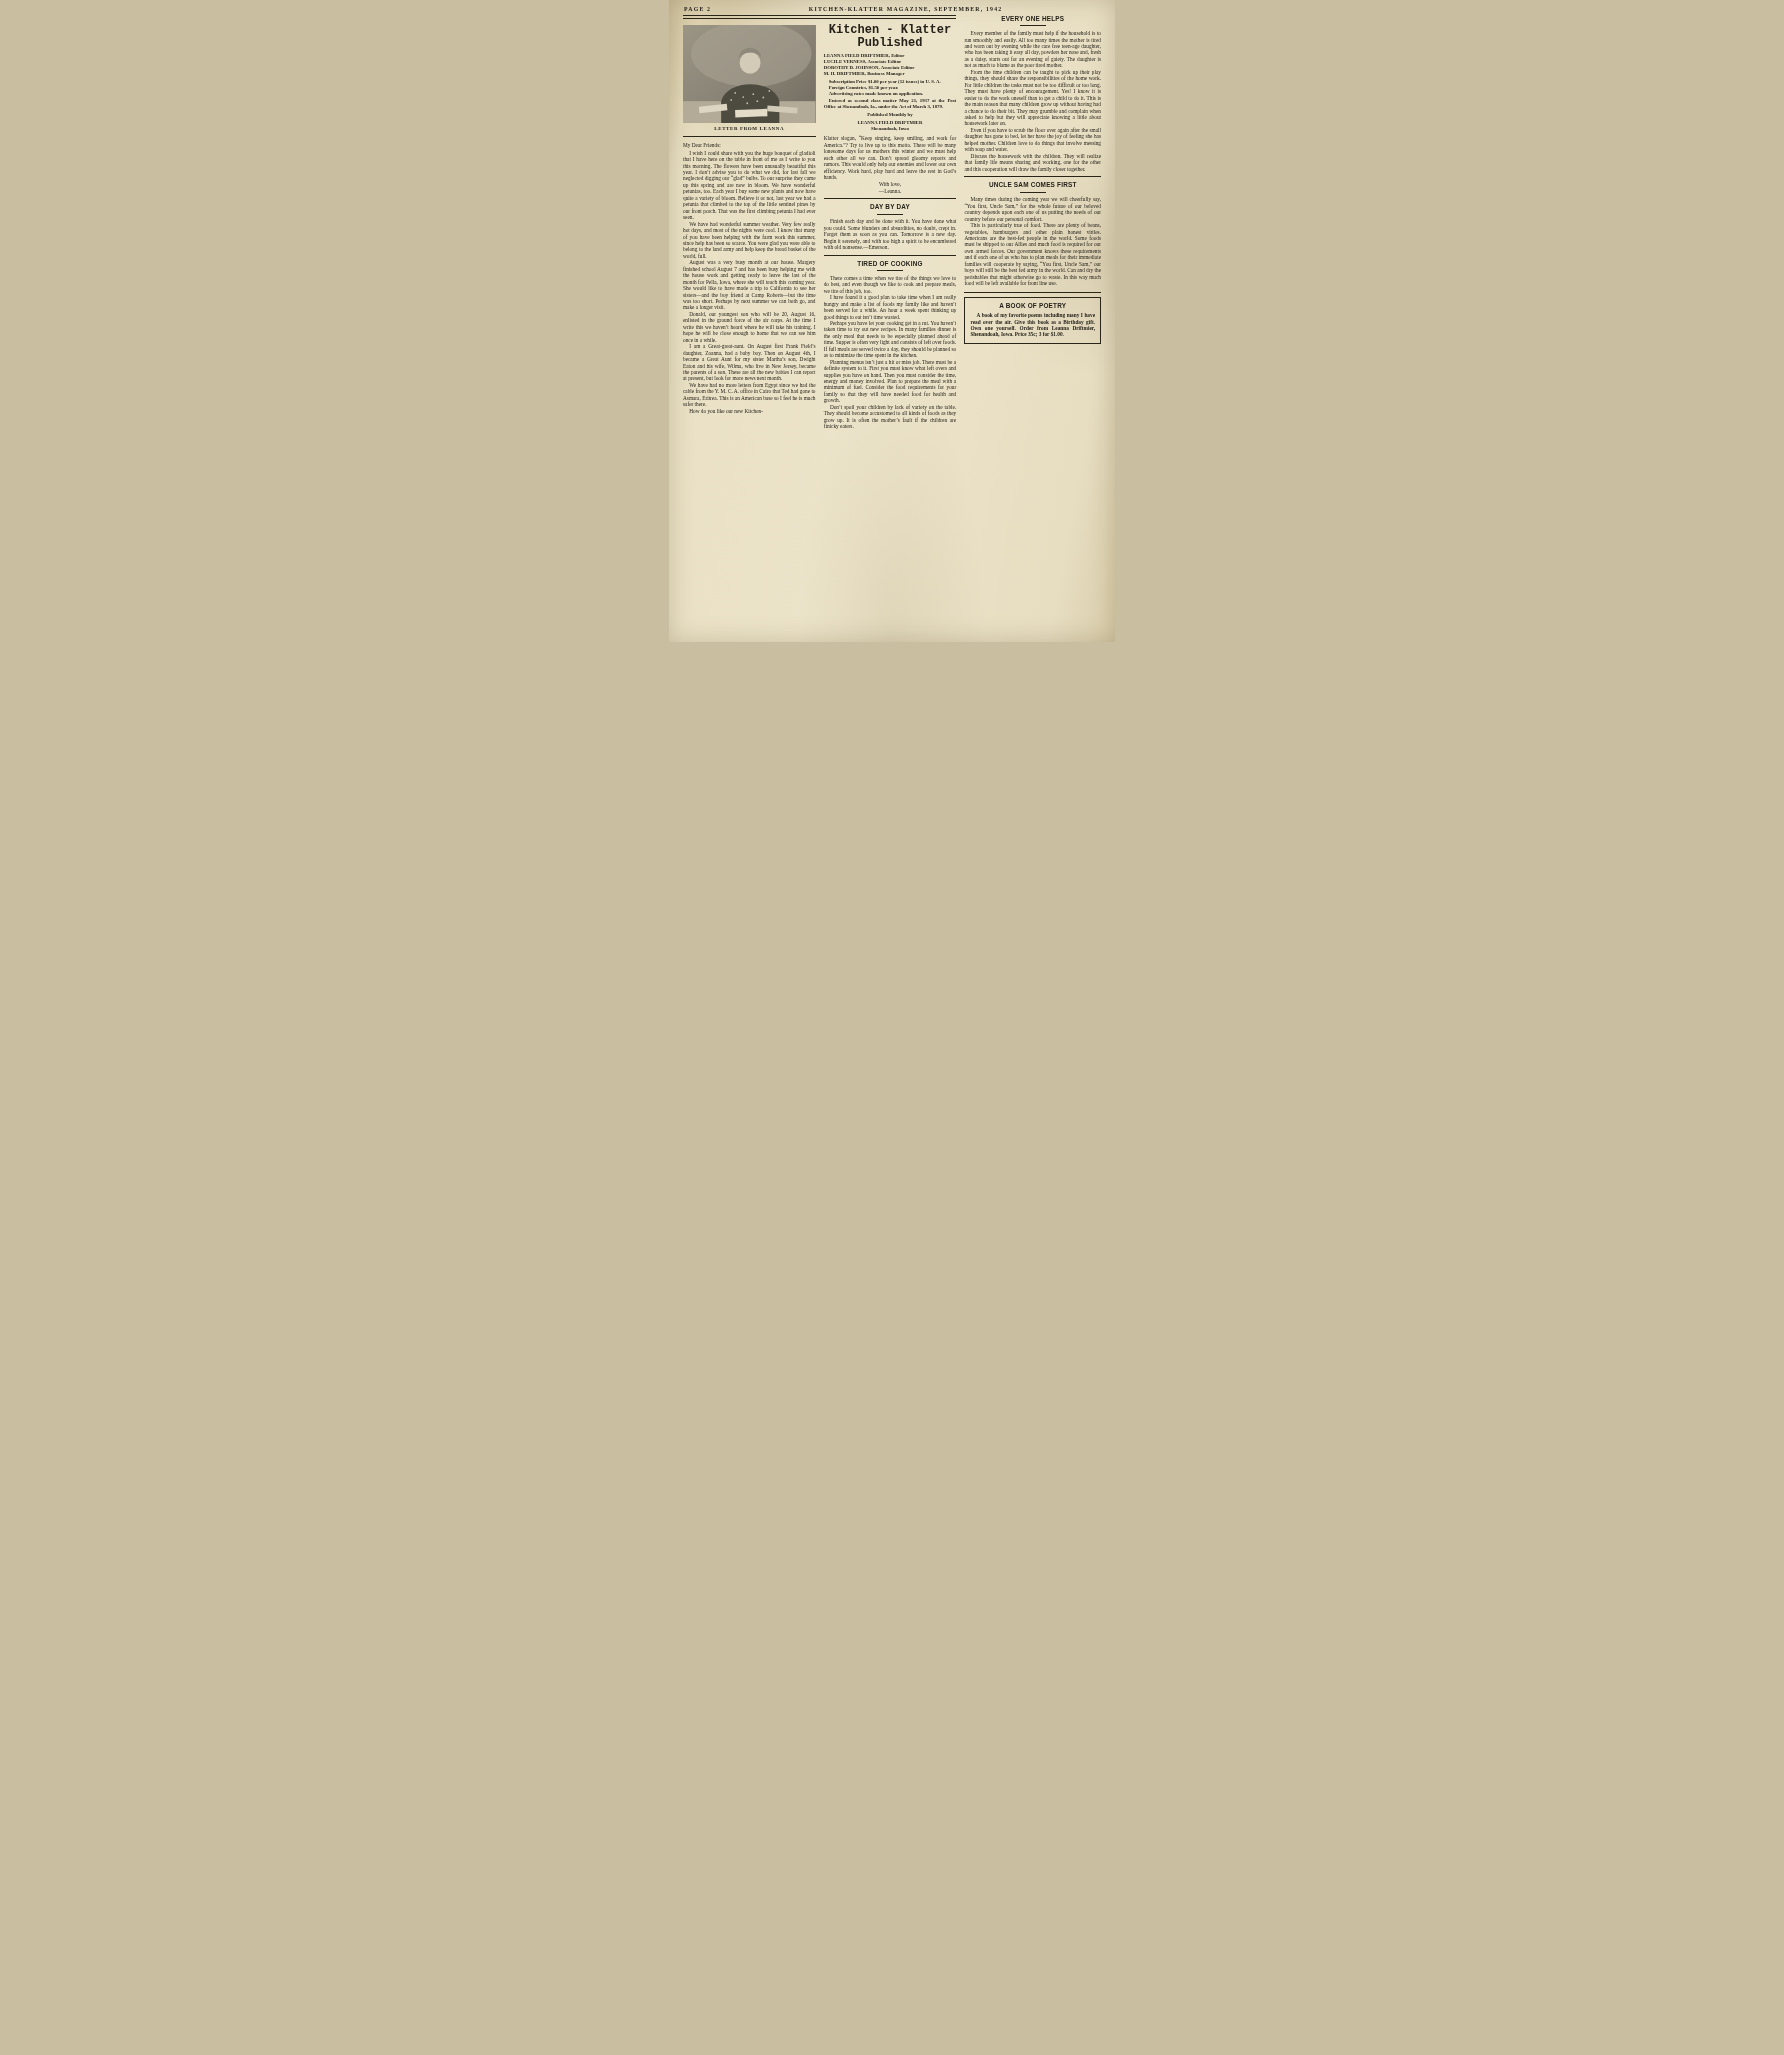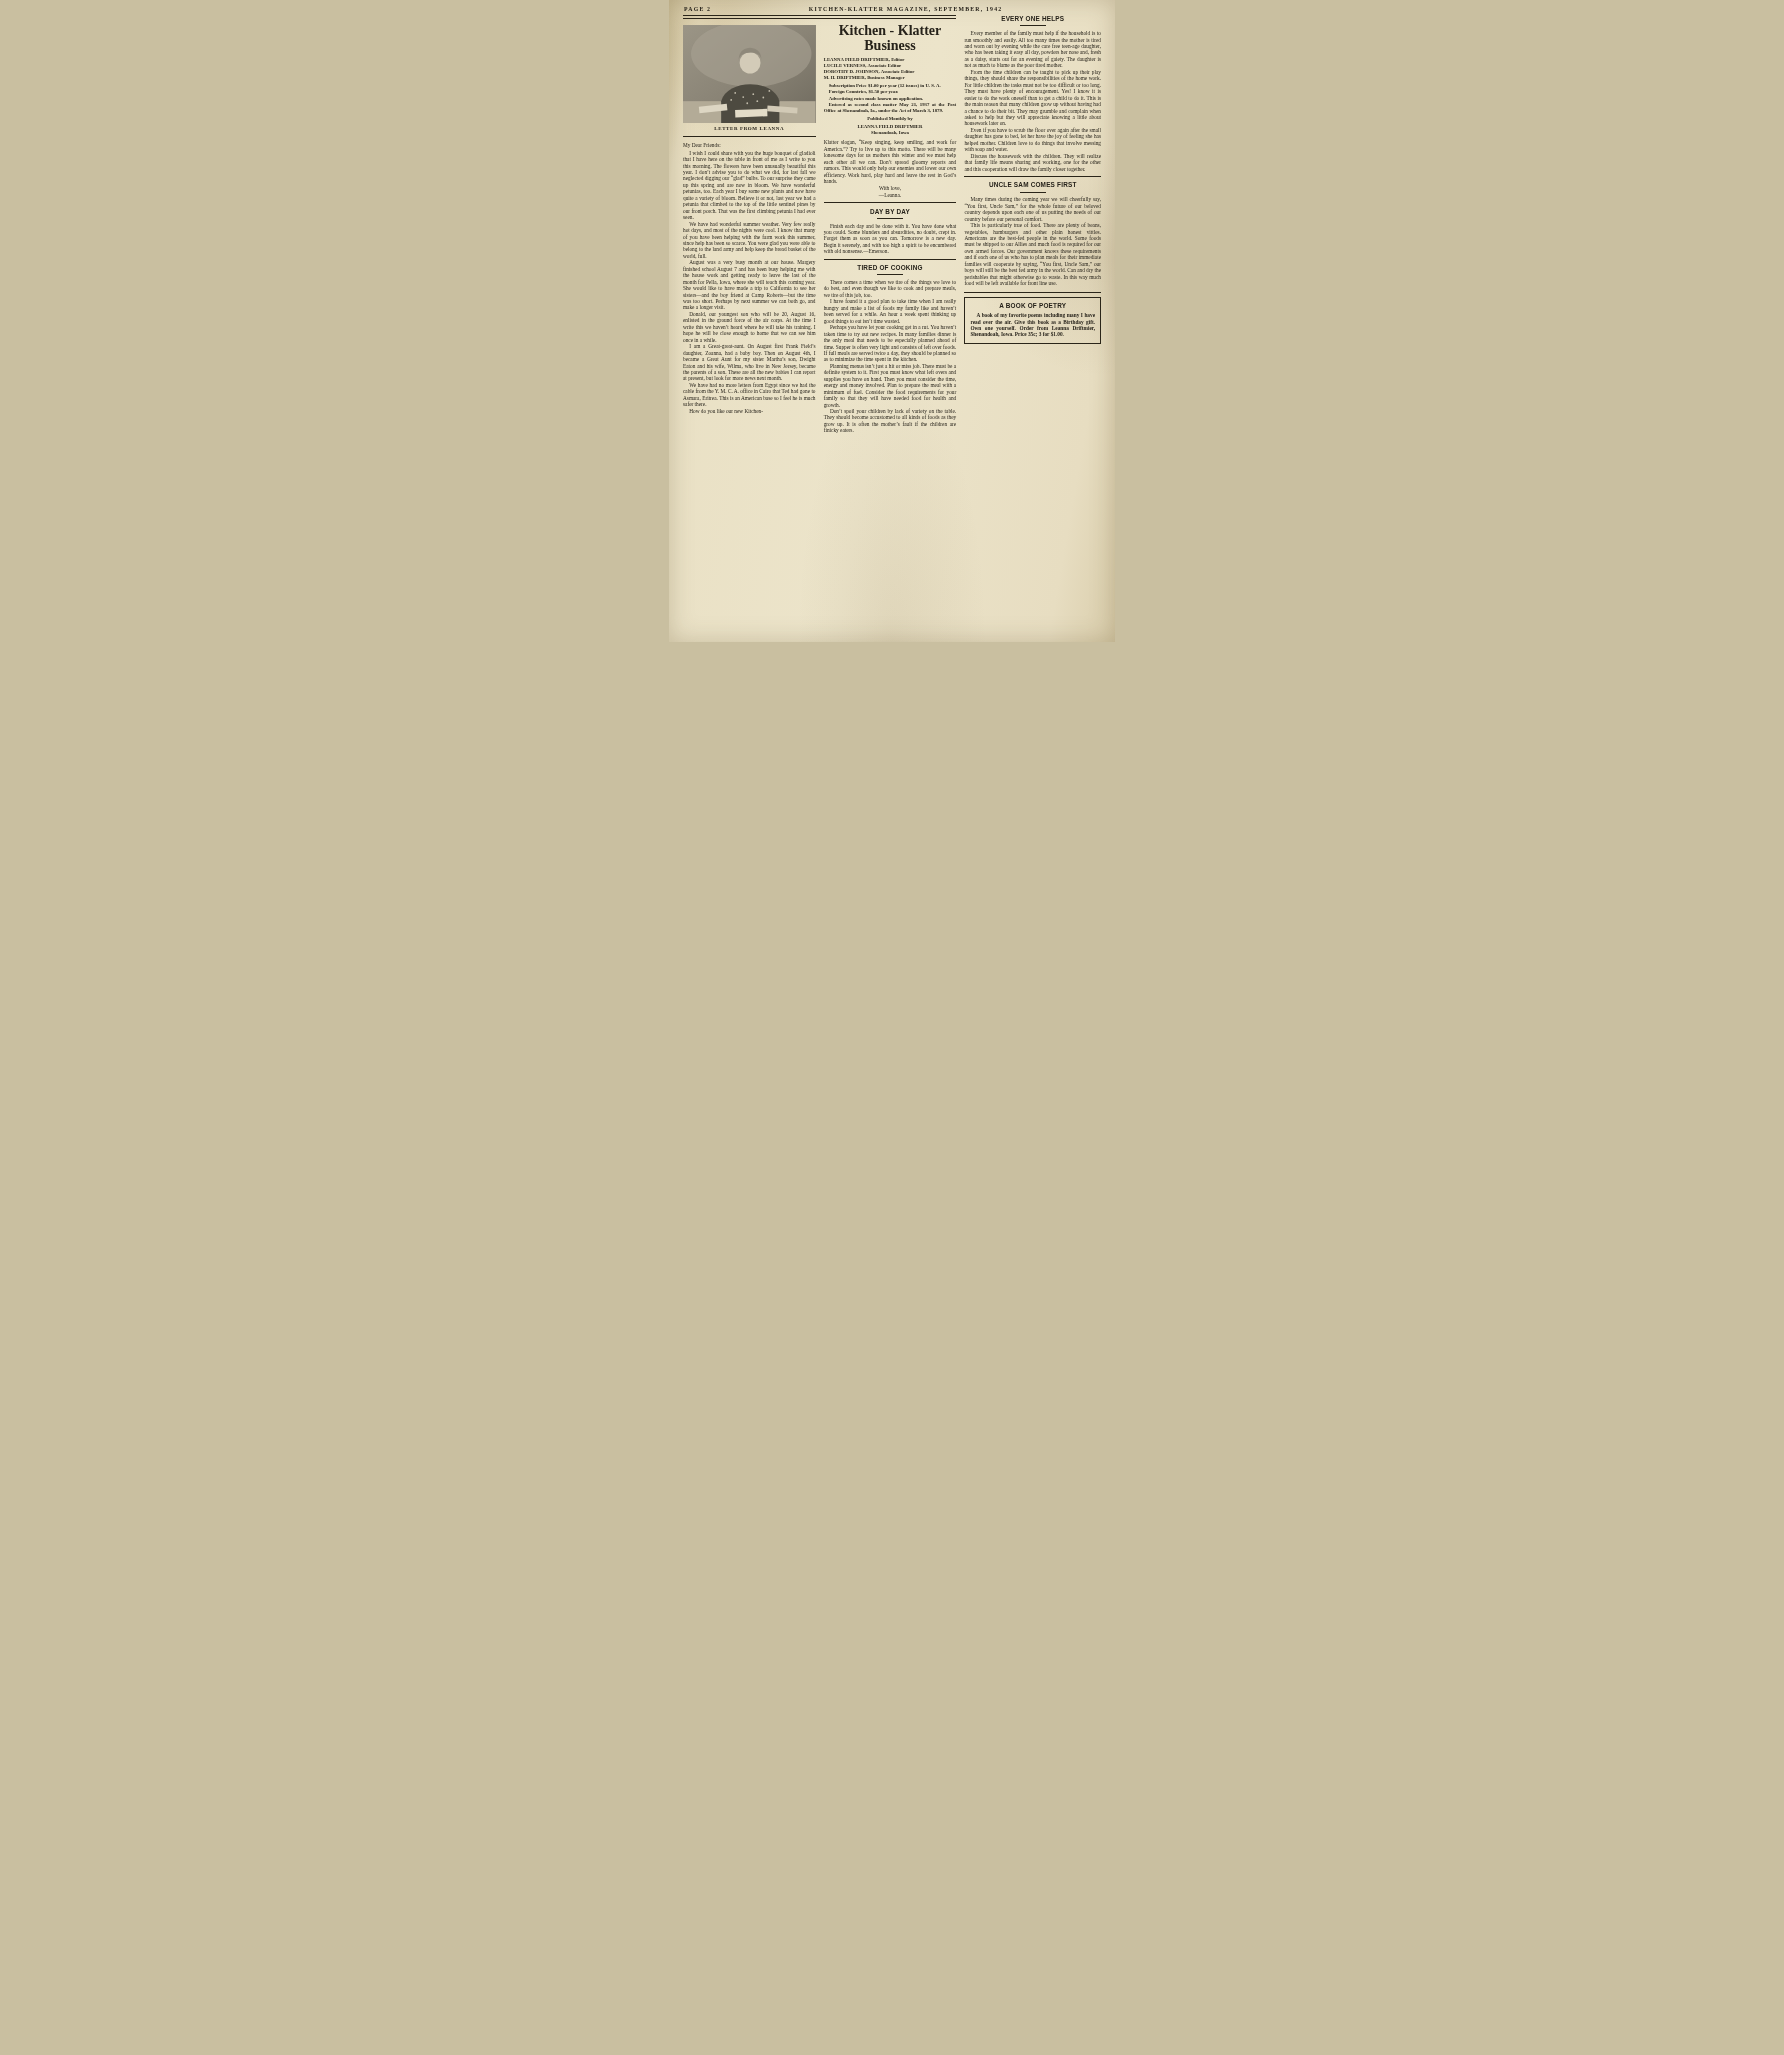--- a/index.html
+++ b/index.html
@@ -68,23 +68,23 @@
   .photo svg{display:block;width:100%;height:100%;}
   .photo-caption{
     text-align:center;
     font-weight:bold;
     font-size:5px;
     letter-spacing:0.6px;
     margin:3.3px 0 2.5px;
   }
   .masthead{text-align:center;}
   .masthead-title{
-    font-family:Liberation Serif, serif;
-    font-weight:bold;
-    font-size:14px;
+    font-family:Liberation Mono, monospace;
+    font-weight:bold;
+    font-size:12px;
     line-height:1.05;
     margin:1.6px 0 3.3px;
   }
   .staff-line{
     font-weight:bold;
     font-size:4.8px;
     text-align:left;
     line-height:1.25;
   }
   .mast-info{
@@ -164,21 +164,21 @@
           <p>Donald, our youngest son who will be 20, August 16, enlisted in the ground force of the air corps. At the time I write this we haven’t heard where he will take his training. I hope he will be close enough to home that we can see him once in a while.</p>
           <p>I am a Great-great-aunt. On August first Frank Field’s daughter, Zoanna, had a baby boy. Then on August 4th, I became a Great Aunt for my sister Martha’s son, Dwight Eaton and his wife, Wilma, who live in New Jersey, became the parents of a son. These are all the new babies I can report at present, but look for more news next month.</p>
           <p>We have had no more letters from Egypt since we had the cable from the Y. M. C. A. office in Cairo that Ted had gone to Asmara, Eritrea. This is an American base so I feel he is much safer there.</p>
           <p>How do you like our new Kitchen-</p>
         </div>
 
         <div class="col">
           <div class="masthead">
             <div class="masthead-title">
               <div>Kitchen - Klatter</div>
-              <div>Business</div>
+              <div>Published</div>
             </div>
             <div class="staff-line">LEANNA FIELD DRIFTMIER, Editor</div>
             <div class="staff-line">LUCILE VERNESS, Associate Editor</div>
             <div class="staff-line">DOROTHY D. JOHNSON, Associate Editor</div>
             <div class="staff-line">M. H. DRIFTMIER, Business Manager</div>
             <div class="mast-info">
               <p>Subscription Price $1.00 per year (12 issues) in U. S. A.</p>
               <p>Foreign Countries, $1.50 per year.</p>
               <p>Advertising rates made known on application.</p>
               <p>Entered as second class matter May 21, 1937 at the Post Office at Shenandoah, Ia., under the Act of March 3, 1879.</p>

